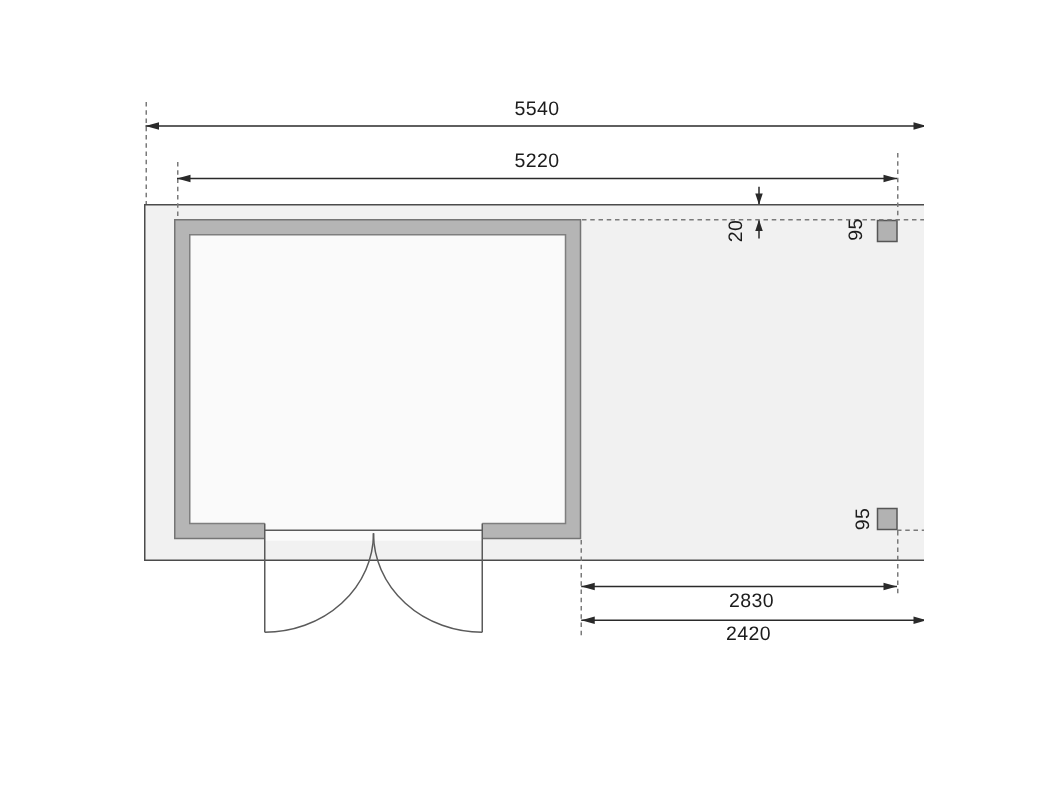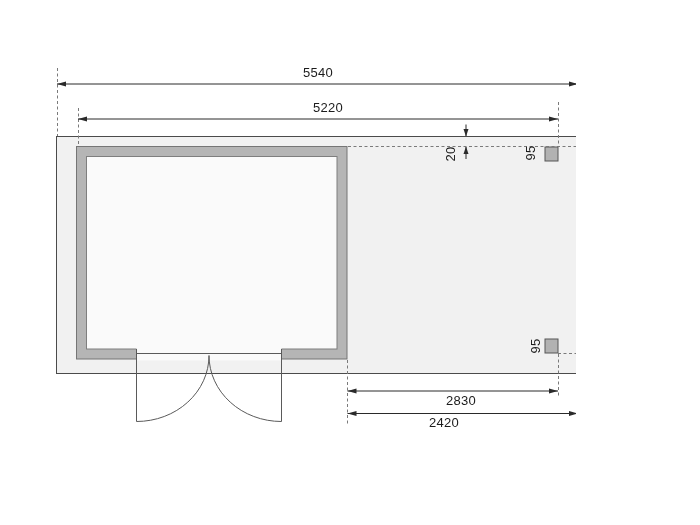--- a/index.html
+++ b/index.html
@@ -2,20 +2,21 @@
 <html><head>
 <meta charset="utf-8">
 <style>
   html,body{margin:0;padding:0;background:#ffffff;}
   .canvas{
     position:relative;
     width:576px;height:525px;
     background:#ffffff;
     font-family:"Liberation Sans", sans-serif;
     overflow:hidden;
+    margin-left:40px;
   }
   .plan-svg{position:absolute;left:0;top:0;}
   .dim-label{
     position:absolute;
     font-size:13px;
     letter-spacing:0.3px;
     color:#1c1c1c;
     white-space:nowrap;
     transform:translate(-50%,-50%);
     line-height:1;
@@ -111,29 +112,29 @@
 
     <g>
       <path class="solid" d="M347.5,413.5 H578"></path>
       <path class="head" d="M347.5,413.5 L356.5,411 L356.5,416 Z"></path>
       <path class="head" d="M578,413.5 L569,411 L569,416 Z"></path>
     </g>
   </svg>
 
   <div class="dim-label" style="left:318px;top:72px;">5540</div>
 
-  <div class="dim-label" style="left:328px;top:107px;">5220</div>
+  <div class="dim-label" style="left:318px;top:107px;">5220</div>
 
   <div class="dim-label rot" style="left:450px;top:154px;">20</div>
 
   <div class="dim-label rot" style="left:530px;top:153px;">95</div>
 
   <div class="dim-label rot" style="left:606px;top:253px;">2090</div>
 
   <div class="dim-label rot" style="left:636px;top:253px;">2380</div>
 
   <div class="dim-label rot" style="left:535px;top:346px;">95</div>
 
   <div class="dim-label" style="left:461px;top:400px;">2830</div>
 
-  <div class="dim-label" style="left:444px;top:422px;text-align:center;">2420</div>
+  <div class="dim-label" style="left:459px;top:422px;text-align:center;">2420</div>
 
 </div>
 
 </body></html>

